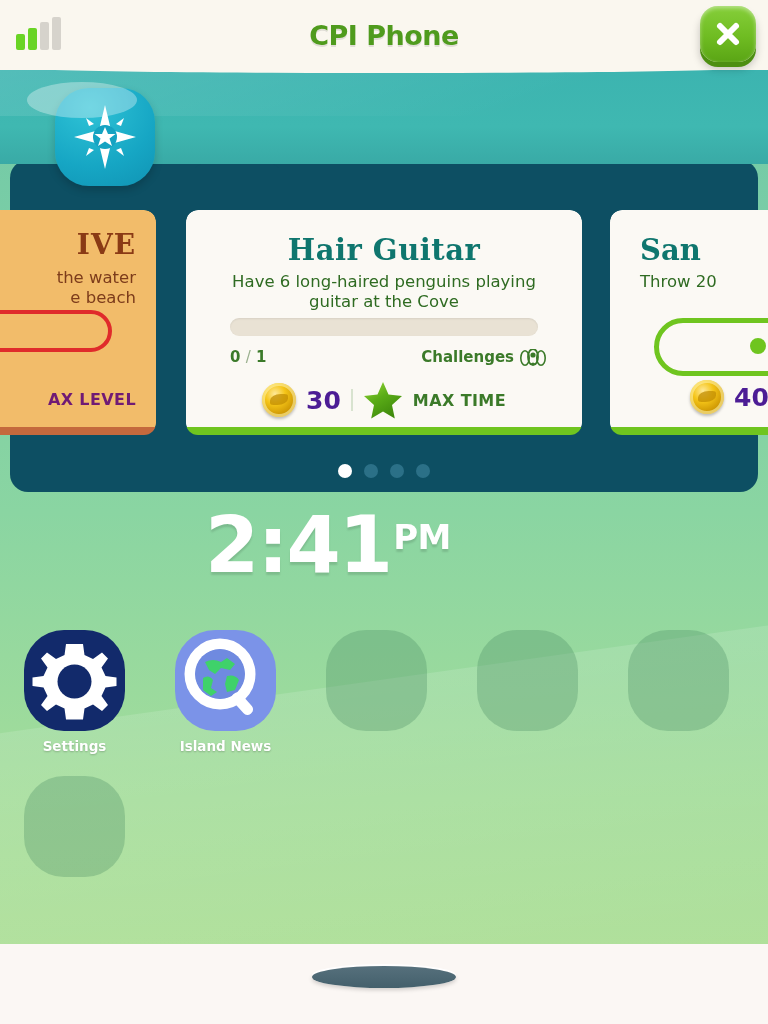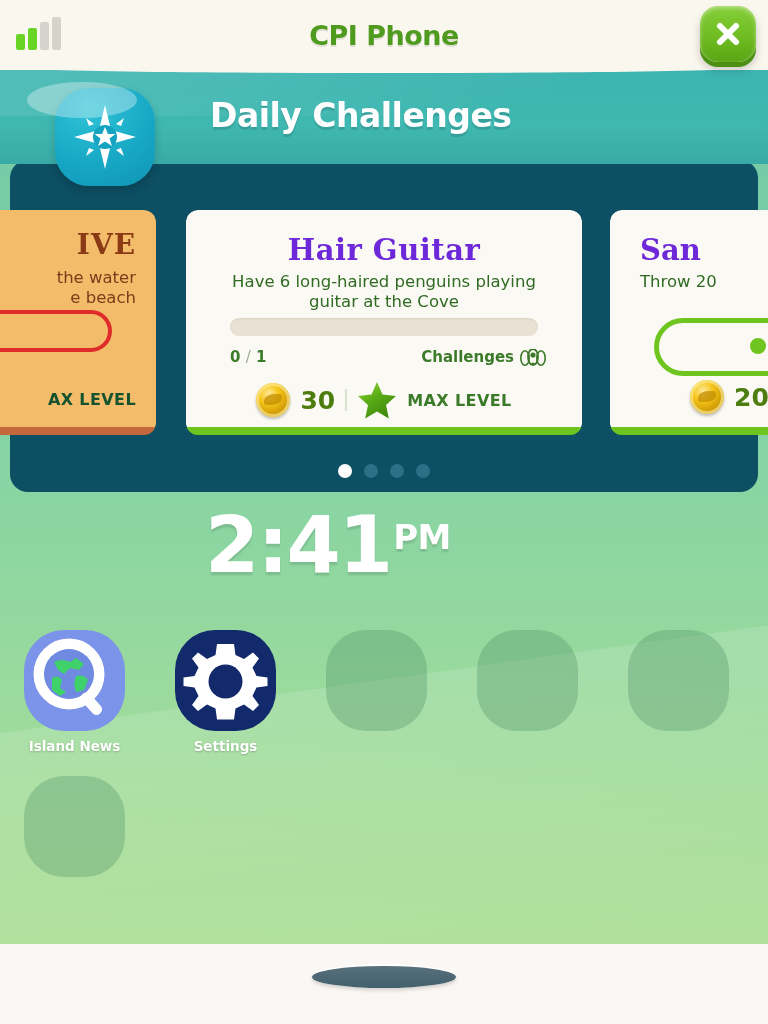--- a/index.html
+++ b/index.html
@@ -107,21 +107,21 @@
   .card-foot { position:absolute; left:0; bottom:0; width:100%; height:8px; border-radius:0 0 12px 12px; }
 
   
   #card-center { left:186px; width:396px; height:225px; }
   #card-center .card-inner { background:#fbf9f4; }
   #card-center .card-foot { background:#6fc51f; }
 
   .card-title {
     position:absolute; left:0; width:100%; text-align:center;
     font-family:"DejaVu Serif", serif; font-weight:bold;
-    color:#6d28d9;
+    color:#0f766e;
   }
   #card-center .card-title { top:23px; font-size:29px; letter-spacing:.5px; }
   .card-desc {
     position:absolute; left:26px; width:344px; text-align:center;
     font-family:"DejaVu Sans", sans-serif;
     font-size:16.5px; line-height:20px; font-weight:500; color:#2f6b22;
   }
   #card-center .card-desc { top:62px; }
 
   .progress-track {
@@ -148,21 +148,21 @@
     background:radial-gradient(60% 60% at 38% 32%,#ffe99a 0%,#f5c518 50%,#d19b05 100%);
     box-shadow:0 2px 3px rgba(0,0,0,.25), inset 0 0 0 3px rgba(255,245,180,.55);
     position:relative;
   }
   .coin:after{
     content:""; position:absolute; left:8px; top:11px; width:18px; height:11px;
     background:#c18e04; border-radius:60% 20% 60% 20%;
     opacity:.75;
   }
   .reward-val {
-    font-family:"DejaVu Sans", sans-serif; font-weight:bold; font-size:25px; color:#4d7c0f;
+    font-family:"DejaVu Sans", sans-serif; font-weight:bold; font-size:25px; color:#4c1d95;
   }
   .reward-div { width:2px; height:22px; background:#d8e3cf; }
   .star { width:40px; height:40px; }
   .reward-label {
     font-family:"DejaVu Sans", sans-serif; font-weight:bold; font-size:16px;
     letter-spacing:.4px; color:#3b7a29;
   }
 
   
   #card-left { left:-120px; width:276px; height:225px; }
@@ -176,21 +176,21 @@
     left:auto; right:20px; width:230px; text-align:right;
     top:58px; color:#7d3c1b;
   }
   #card-left .pill-outline {
     position:absolute; left:34px; top:100px; width:198px; height:42px;
     border:4px solid #e02b2b; border-radius:21px;
   }
   #card-left .maxlevel {
     position:absolute; right:20px; top:180px;
     font-family:"DejaVu Sans", sans-serif; font-weight:bold; font-size:16px;
-    letter-spacing:.4px; color:#14532d;
+    letter-spacing:.4px; color:#701a75;
   }
 
   
   #card-right { left:610px; width:276px; height:225px; }
   #card-right .card-inner { background:#fbf9f4; }
   #card-right .card-foot { background:#6fc51f; }
   #card-right .card-title { top:23px; left:30px; width:auto; text-align:left; font-size:29px; }
   #card-right .card-desc { left:30px; width:250px; text-align:left; top:62px; }
   #card-right .pill-outline {
     position:absolute; left:44px; top:108px; width:230px; height:58px;
@@ -301,21 +301,20 @@
       <path d="M31 0 L37 25 L62 32 L37 39 L31 64 L25 39 L0 32 L25 25 Z" fill="#ffffff"></path>
       <circle cx="31" cy="32" r="12" fill="#15a3c2"></circle>
       <path d="M31 22 L34 29 L41.5 29 L35.5 33.5 L38 41 L31 36.5 L24 41 L26.5 33.5 L20.5 29 L28 29 Z" fill="#ffffff"></path>
       <path d="M12 13 L20 19 L15 21 Z" fill="#ffffff"></path>
       <path d="M50 13 L42 19 L47 21 Z" fill="#ffffff"></path>
       <path d="M12 51 L20 45 L15 43 Z" fill="#ffffff"></path>
       <path d="M50 51 L42 45 L47 43 Z" fill="#ffffff"></path>
     </svg>
   </div>
 
-  <div id="header-title">Daily Challenges</div>
 
   <div id="panel-body">
     <div id="panel-notch"></div>
   </div>
 
   <div class="card" id="card-left">
     <div class="card-inner">
       <div class="card-title">IVE</div>
       <div class="card-desc">the water<br>e beach</div>
       <div class="pill-outline"></div>
@@ -356,81 +355,81 @@
         <svg class="star" viewBox="0 0 40 40">
           <defs>
             <linearGradient id="sg" x1="0" y1="0" x2="0.6" y2="1">
               <stop offset="0" stop-color="#9ada3a"></stop>
                 <stop offset="0.5" stop-color="#5aac17"></stop>
                 <stop offset="1" stop-color="#3f8a0c"></stop>
             </linearGradient>
           </defs>
           <path d="M20 2 L25.5 14.5 L39 16 L29 25 L31.8 38.5 L20 31.5 L8.2 38.5 L11 25 L1 16 L14.5 14.5 Z" fill="url(#sg)"></path>
         </svg>
-        <div class="reward-label">MAX LEVEL</div>
+        <div class="reward-label">MAX TIME</div>
       </div>
     </div>
     <div class="card-foot"></div>
 
   </div>
 
   <div class="card" id="card-right">
     <div class="card-inner">
       <div class="card-title">San</div>
       <div class="card-desc">Throw 20</div>
       <div class="pill-outline"></div>
       <div class="pill-dot"></div>
       <div class="reward-row">
         <div class="coin"></div>
-        <div class="reward-val">20</div>
+        <div class="reward-val">40</div>
       </div>
     </div>
     <div class="card-foot"></div>
 
   </div>
 
   <div id="page-dots">
     <i class="on"></i>
     <i></i>
     <i></i>
     <i></i>
   </div>
 
   <div id="clock">
     <div>
       <span id="clock-time">2:41</span><span id="clock-ampm">PM</span>
     </div>
   </div>
 
   <div id="app-grid">
+
+    <div class="app">
+      <div class="app-icon" id="icon-settings">
+        <svg width="101" height="101" viewBox="0 0 101 101">
+          <path d="M50.5 14 L59 14 L60.5 25 L69 29 L78 22.5 L84 28.5 L77.5 37.5 L81.5 46 L92.5 47.5 L92.5 56 L81.5 57.5 L77.5 66 L84 75 L78 81 L69 74.5 L60.5 78.5 L59 89.5 L50.5 89.5 L42 89.5 L40.5 78.5 L32 74.5 L23 81 L17 75 L23.5 66 L19.5 57.5 L8.5 56 L8.5 47.5 L19.5 46 L23.5 37.5 L17 28.5 L23 22.5 L32 29 L40.5 25 L42 14 Z" fill="#ffffff"></path>
+          <circle cx="50.5" cy="51.5" r="17" fill="#122a6b"></circle>
+        </svg>
+      </div>
+      <div class="app-label">Settings</div>
+    </div>
 
     <div class="app">
       <div class="app-icon" id="icon-island-news">
         <svg width="101" height="101" viewBox="0 0 101 101">
           <circle cx="45" cy="44" r="30" fill="none" stroke="#ffffff" stroke-width="11"></circle>
           <circle cx="45" cy="44" r="25" fill="#6f8ae0"></circle>
           <path d="M30 32 Q38 28 46 32 L52 28 L60 34 L55 40 L46 38 L40 44 L34 40 Z" fill="#3fd26a"></path>
           <path d="M28 48 Q34 44 38 50 L36 58 L42 62 L36 66 L28 60 Z" fill="#3fd26a"></path>
           <path d="M52 46 Q60 44 64 50 L60 60 L52 62 L50 54 Z" fill="#3fd26a"></path>
           <rect x="62" y="61" width="11" height="26" rx="5" transform="rotate(-42 67 74)" fill="#ffffff"></rect>
         </svg>
       </div>
       <div class="app-label">Island News</div>
     </div>
 
-    <div class="app">
-      <div class="app-icon" id="icon-settings">
-        <svg width="101" height="101" viewBox="0 0 101 101">
-          <path d="M50.5 14 L59 14 L60.5 25 L69 29 L78 22.5 L84 28.5 L77.5 37.5 L81.5 46 L92.5 47.5 L92.5 56 L81.5 57.5 L77.5 66 L84 75 L78 81 L69 74.5 L60.5 78.5 L59 89.5 L50.5 89.5 L42 89.5 L40.5 78.5 L32 74.5 L23 81 L17 75 L23.5 66 L19.5 57.5 L8.5 56 L8.5 47.5 L19.5 46 L23.5 37.5 L17 28.5 L23 22.5 L32 29 L40.5 25 L42 14 Z" fill="#ffffff"></path>
-          <circle cx="50.5" cy="51.5" r="17" fill="#122a6b"></circle>
-        </svg>
-      </div>
-      <div class="app-label">Settings</div>
-    </div>
-
     <div class="app empty">
       <div class="app-icon"></div>
     </div>
     <div class="app empty">
       <div class="app-icon"></div>
     </div>
     <div class="app empty">
       <div class="app-icon"></div>
     </div>
     <div class="app empty">

